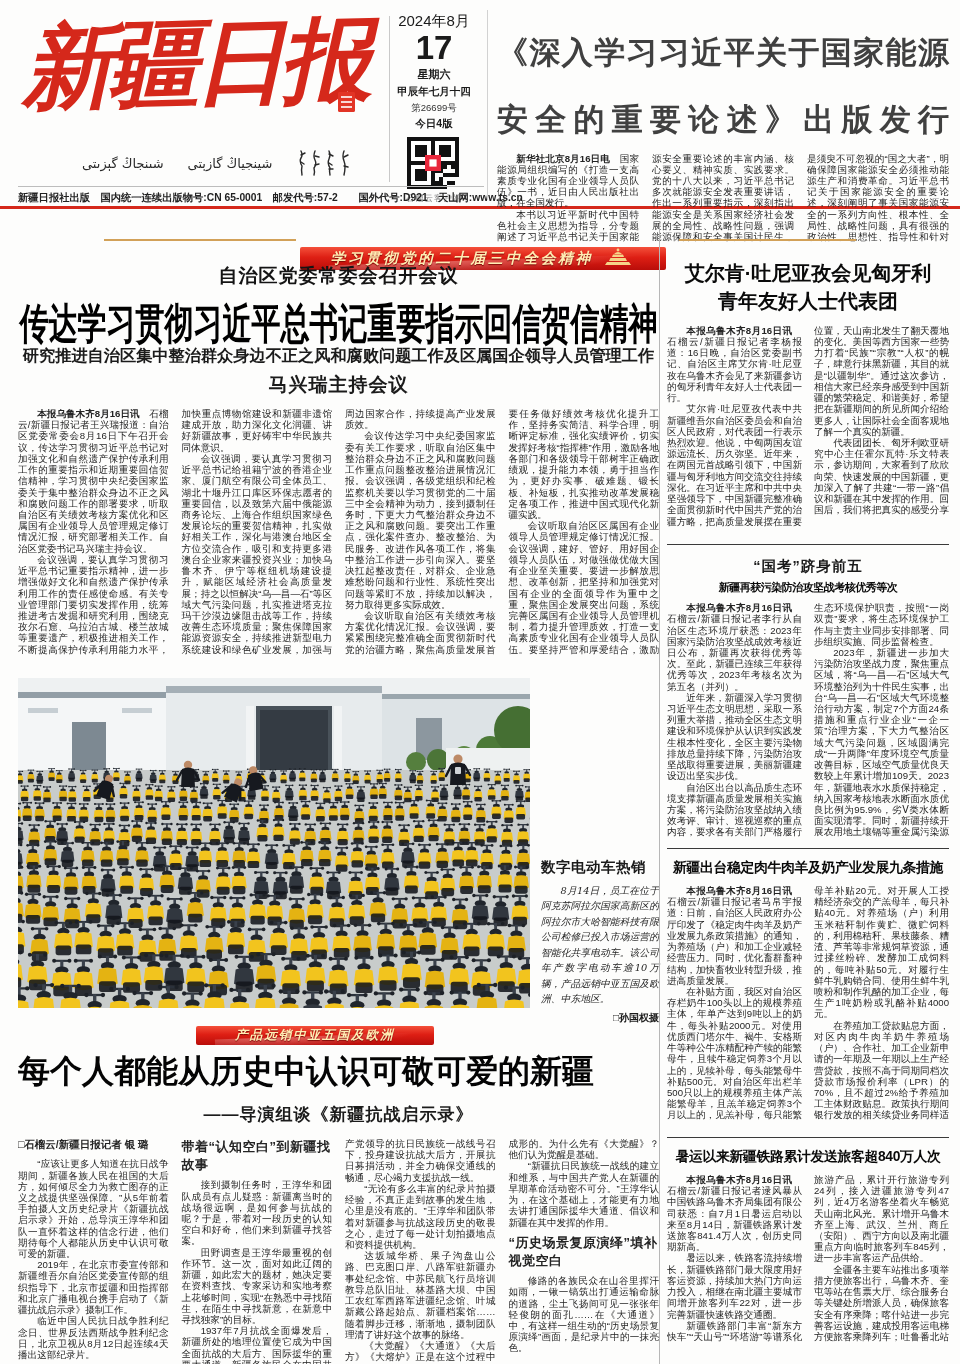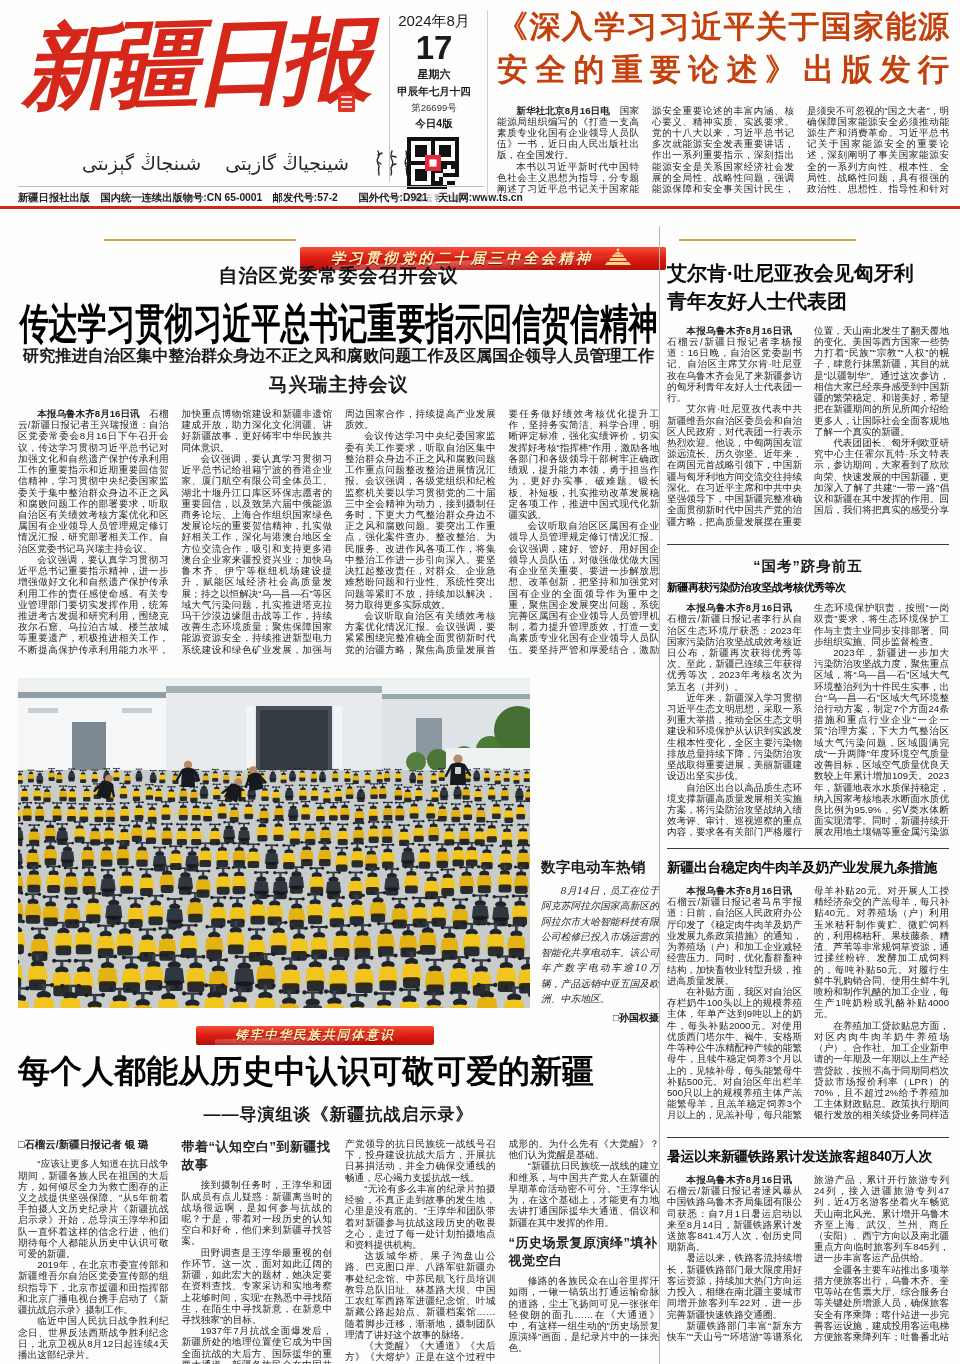--- a/index.html
+++ b/index.html
@@ -12,21 +12,21 @@
 
   
   .brand{position:absolute;left:22px;top:4px;width:370px;height:142px;color:var(--red);
     font-family:"DejaVu Serif","Liberation Serif",serif;font-weight:bold;font-style:italic;
     font-size:92px;letter-spacing:-6px;line-height:1.3;transform:rotate(-1.5deg);white-space:nowrap;}
   .seal{position:absolute;left:338px;top:92px;width:17px;height:20px;background:#e23526;border-radius:2px;
     box-shadow:inset 0 0 0 1.5px #e23526, inset 3px 4px 0 0 #fff0;}
   .seal::after{content:"";position:absolute;left:3px;top:4px;width:11px;height:12px;
     background:repeating-linear-gradient(180deg,#ffffffcc 0 2px,#e23526 2px 5px);}
   .scripts{position:absolute;left:82px;top:148px;width:270px;height:30px;display:flex;align-items:center;gap:24px;color:#2a2a2a;}
-  .uy{font-size:19px;direction:rtl;font-family:"DejaVu Sans",sans-serif;white-space:nowrap;}
+  .uy{font-size:13px;direction:rtl;font-family:"DejaVu Sans",sans-serif;white-space:nowrap;}
   .mong svg{display:block;}
   .v-sep-date{position:absolute;left:389px;top:16px;width:1px;height:166px;background:#c9c9c9;}
   .dateblock{position:absolute;left:393px;top:12px;width:82px;text-align:center;}
   .db-ym{font-size:15px;font-weight:normal;letter-spacing:0;}
   .db-day{font-size:33px;font-weight:bold;line-height:1.05;}
   .db-week{font-size:11px;font-weight:bold;margin-top:1px;}
   .db-lunar{font-size:10.5px;font-weight:bold;margin-top:3px;}
   .db-issue{font-size:9.5px;margin-top:3px;color:#333;}
   .db-pages{font-size:10.5px;font-weight:bold;margin-top:2px;}
   .qr{width:54px;height:54px;margin:6px auto 2px;}
@@ -36,22 +36,22 @@
   .red-rule{position:absolute;left:0;top:206px;width:960px;height:3px;background:var(--red);}
   .mast-article-sep{position:absolute;left:487px;top:10px;width:1px;height:190px;background:#d2d2d2;}
 
   
   .bodytext{font-size:9.6px;line-height:1.17;text-align:justify;color:#242424;column-fill:auto;overflow:hidden;}
   .bodytext p{text-indent:2em;margin:0;}
   .bodytext b{font-weight:bold;}
 
   
   .topstory{position:absolute;left:497px;top:8px;width:452px;}
-  .ts-hl{font-size:31px;font-weight:900;line-height:1.38;letter-spacing:0;color:#c2410c;
-    text-align:justify;text-align-last:justify;font-family:Liberation Mono, monospace;}
+  .ts-hl{font-size:31px;font-weight:900;line-height:1.38;letter-spacing:0;color:#404040;
+    text-align:justify;text-align-last:justify;font-family:Liberation Serif, serif;margin-top:24px;}
   .ts-body{margin-top:11px;height:92px;columns:3;column-gap:13px;}
 
   
   .goldline{position:absolute;height:2px;background:var(--gold);}
   .gl-left{left:104px;top:239px;width:192px;}
   .gl-right{left:679px;top:239px;width:177px;}
   .banner{position:absolute;background:var(--banner-grad);border-radius:2px;display:flex;align-items:center;justify-content:center;overflow:hidden;}
   .banner::before{content:"";position:absolute;left:8%;top:55%;width:85%;height:60%;
     background:radial-gradient(ellipse at 30% 0,#ffffff59,#ffffff00 70%);transform:rotate(-2deg);}
   .banner-text{position:relative;color:#ffedb4;font-weight:bold;font-style:italic;letter-spacing:3px;
@@ -86,21 +86,21 @@
   .ft-hl{text-align:left;font-size:32px;font-weight:900;letter-spacing:0;white-space:nowrap;color:#040404;}
   .ft-sub{margin-top:9px;text-align:center;font-size:17px;font-weight:600;letter-spacing:1px;}
   .ft-body{margin-top:12px;height:234px;columns:4;column-gap:13px;}
   .ft-byline{font-weight:bold;font-size:10.5px;text-indent:0 !important;margin-bottom:8px !important;}
   .ft-subhead{font-weight:900;font-size:13px;line-height:1.4;text-indent:0 !important;
     margin:6px 0 5px !important;text-align:left;letter-spacing:0.5px;}
 
   
   .vrule{position:absolute;left:659px;top:226px;width:1px;height:1138px;background:#b7b7b7;}
   .rail{position:absolute;left:667px;top:226px;width:282px;}
-  .rail-hl{font-weight:900;text-align:left;color:#0a0a0a;}
+  .rail-hl{font-weight:900;text-align:center;color:#0a0a0a;}
   .rail-hl-a{font-size:20px;line-height:1.42;margin-top:33px;}
   .rail-kicker{font-size:14.5px;font-weight:bold;text-align:center;margin-top:12px;letter-spacing:1px;}
   .rail-hl-b{font-size:11px;line-height:1.3;margin-top:4px;letter-spacing:-0.5px;}
   .rail-hl-c{font-size:13.8px;line-height:1.3;margin-top:10px;letter-spacing:-0.3px;}
   .rail-hl-d{font-size:13.8px;line-height:1.3;margin-top:10px;letter-spacing:-0.3px;}
   .rail-body{columns:2;column-gap:12px;}
   .rb-a{margin-top:9px;height:210px;}
   .rb-b{margin-top:8px;height:237px;}
   .rb-c{margin-top:8px;height:243px;}
   .rb-d{margin-top:8px;height:178px;}
@@ -649,21 +649,21 @@
     </svg>
   </div>
 
   <div class="photo-cap">
     <div class="pc-title">数字电动车热销</div>
     <div class="pc-text">8月14日，员工在位于阿克苏阿拉尔国家高新区的阿拉尔市大哈智能科技有限公司检修已投入市场运营的智能化共享电动车。该公司年产数字电动车逾10万辆，产品远销中亚五国及欧洲、中东地区。</div>
     <div class="pc-credit">□孙国权摄</div>
   </div>
 
   <div class="banner banner2">
-    <span class="banner-text">铸牢中华民族共同体意识</span>
+    <span class="banner-text">产品远销中亚五国及欧洲</span>
   </div>
 
   <div class="feature">
     <div class="ft-hl">每个人都能从历史中认识可敬可爱的新疆</div>
     <div class="ft-sub">——导演组谈《新疆抗战启示录》</div>
     <div class="ft-body bodytext">
       <p class="ft-byline">□石榴云/新疆日报记者 银 璐</p>
       <p>“应该让更多人知道在抗日战争期间，新疆各族人民在祖国的大后方，如何倾尽全力为救亡图存的正义之战提供坚强保障。”从5年前着手拍摄人文历史纪录片《新疆抗战启示录》开始，总导演王淳华和团队一直怀着这样的信念行进，他们期待每个人都能从历史中认识可敬可爱的新疆。</p>
       <p>2019年，在北京市委宣传部和新疆维吾尔自治区党委宣传部的组织指导下，北京市援疆和田指挥部和北京广播电视台携手启动了《新疆抗战启示录》摄制工作。</p>
       <p>临近中国人民抗日战争胜利纪念日、世界反法西斯战争胜利纪念日，北京卫视从8月12日起连续4天播出这部纪录片。</p>

